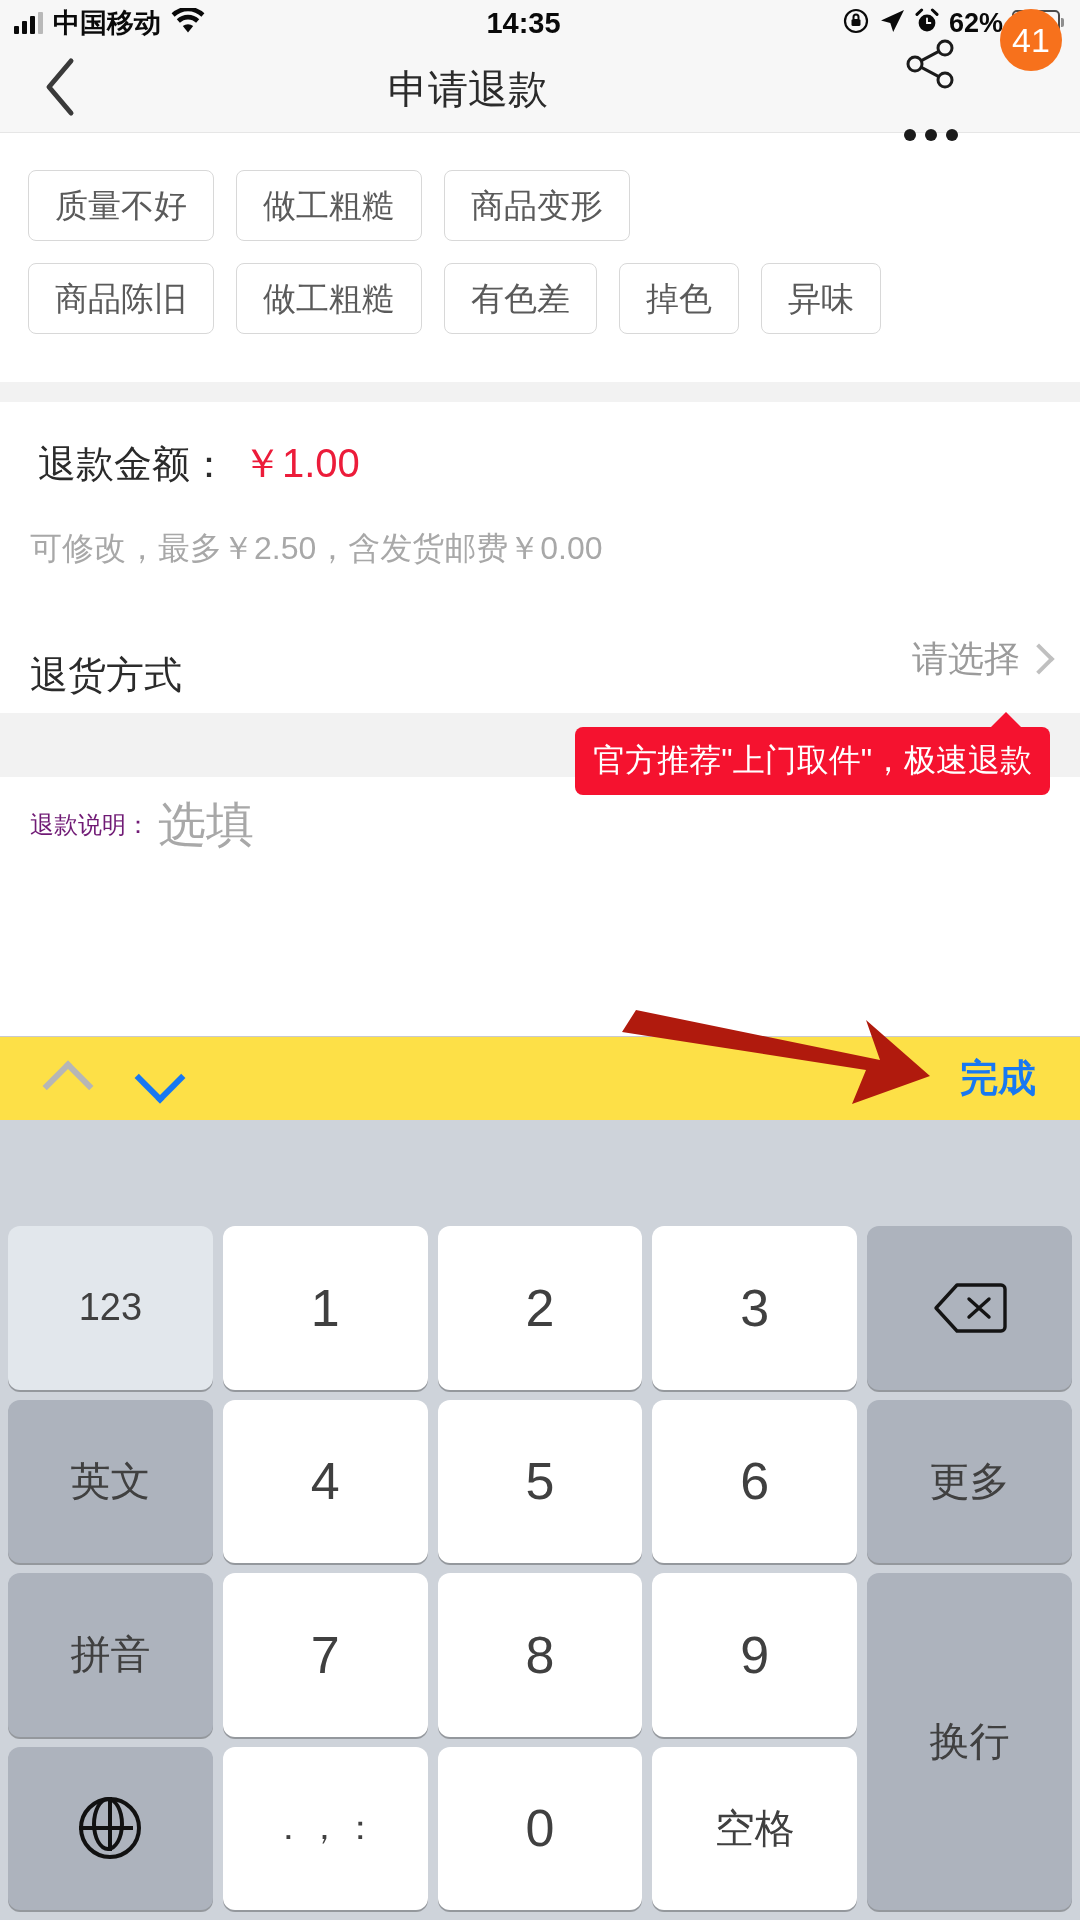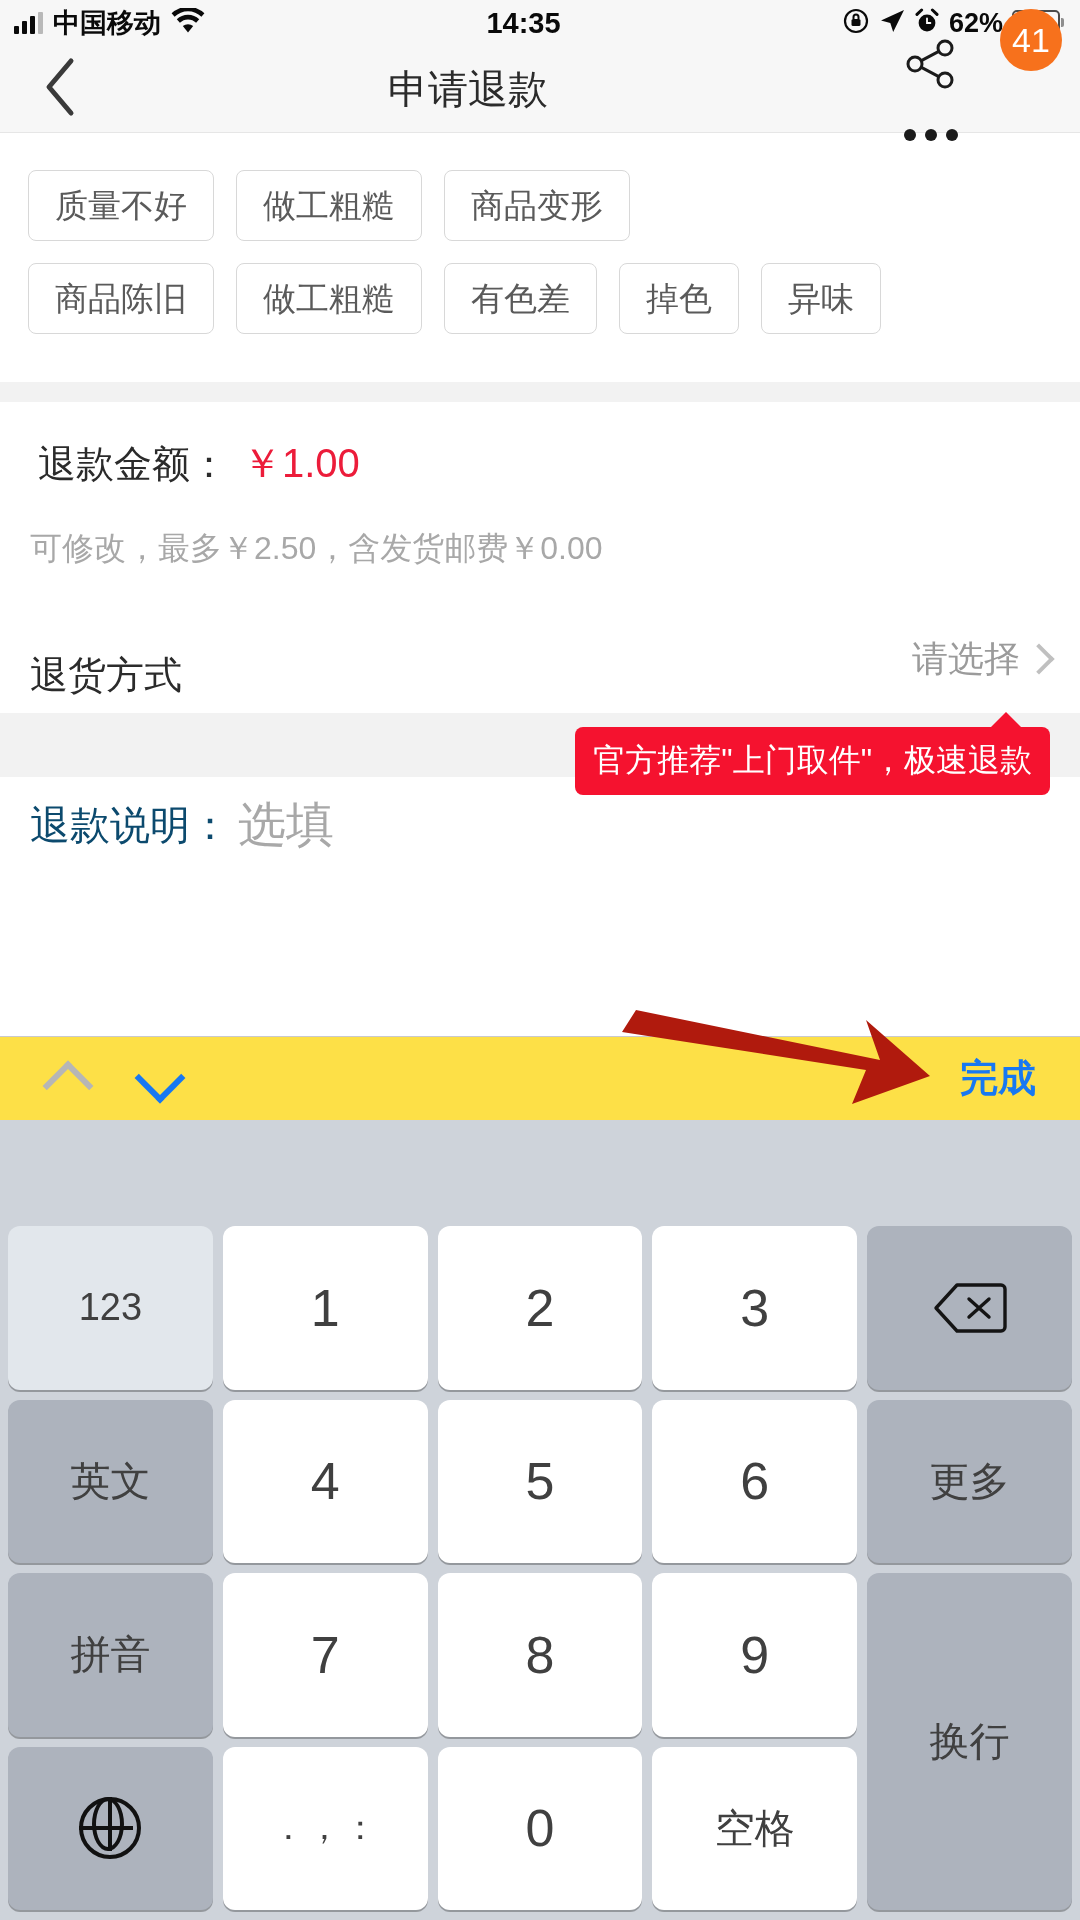--- a/index.html
+++ b/index.html
@@ -84,21 +84,21 @@
     background:#f5122f;color:#fff;font-size:32px;
     padding:12px 18px;border-radius:8px;white-space:nowrap;
   }
   .tooltip::after{
     content:"";position:absolute;right:28px;top:-15px;
     border-left:16px solid transparent;border-right:16px solid transparent;
     border-bottom:16px solid #f5122f;
   }
 
   .row-desc{height:96px;display:flex;align-items:center;padding:0 30px;background:#fff;}
-  .row-desc .lab{font-size:40px;color:#0c4a6e;}
+  .row-desc .lab{font-size:24px;color:#701a75;}
   .row-desc .ph{font-size:48px;color:#a8a8a8;margin-left:8px;}
 
   .chev{display:inline-block;width:18px;height:18px;border-right:4px solid #c0c0c0;border-top:4px solid #c0c0c0;transform:rotate(45deg);}
 
   
   .kbtoolbar{
     position:absolute;left:0;top:1036px;width:1080px;height:84px;
     background:#fde047;border-top:1px solid #c9c9cd;
     display:flex;align-items:center;justify-content:space-between;
     padding:0 44px;box-sizing:border-box;z-index:4;

